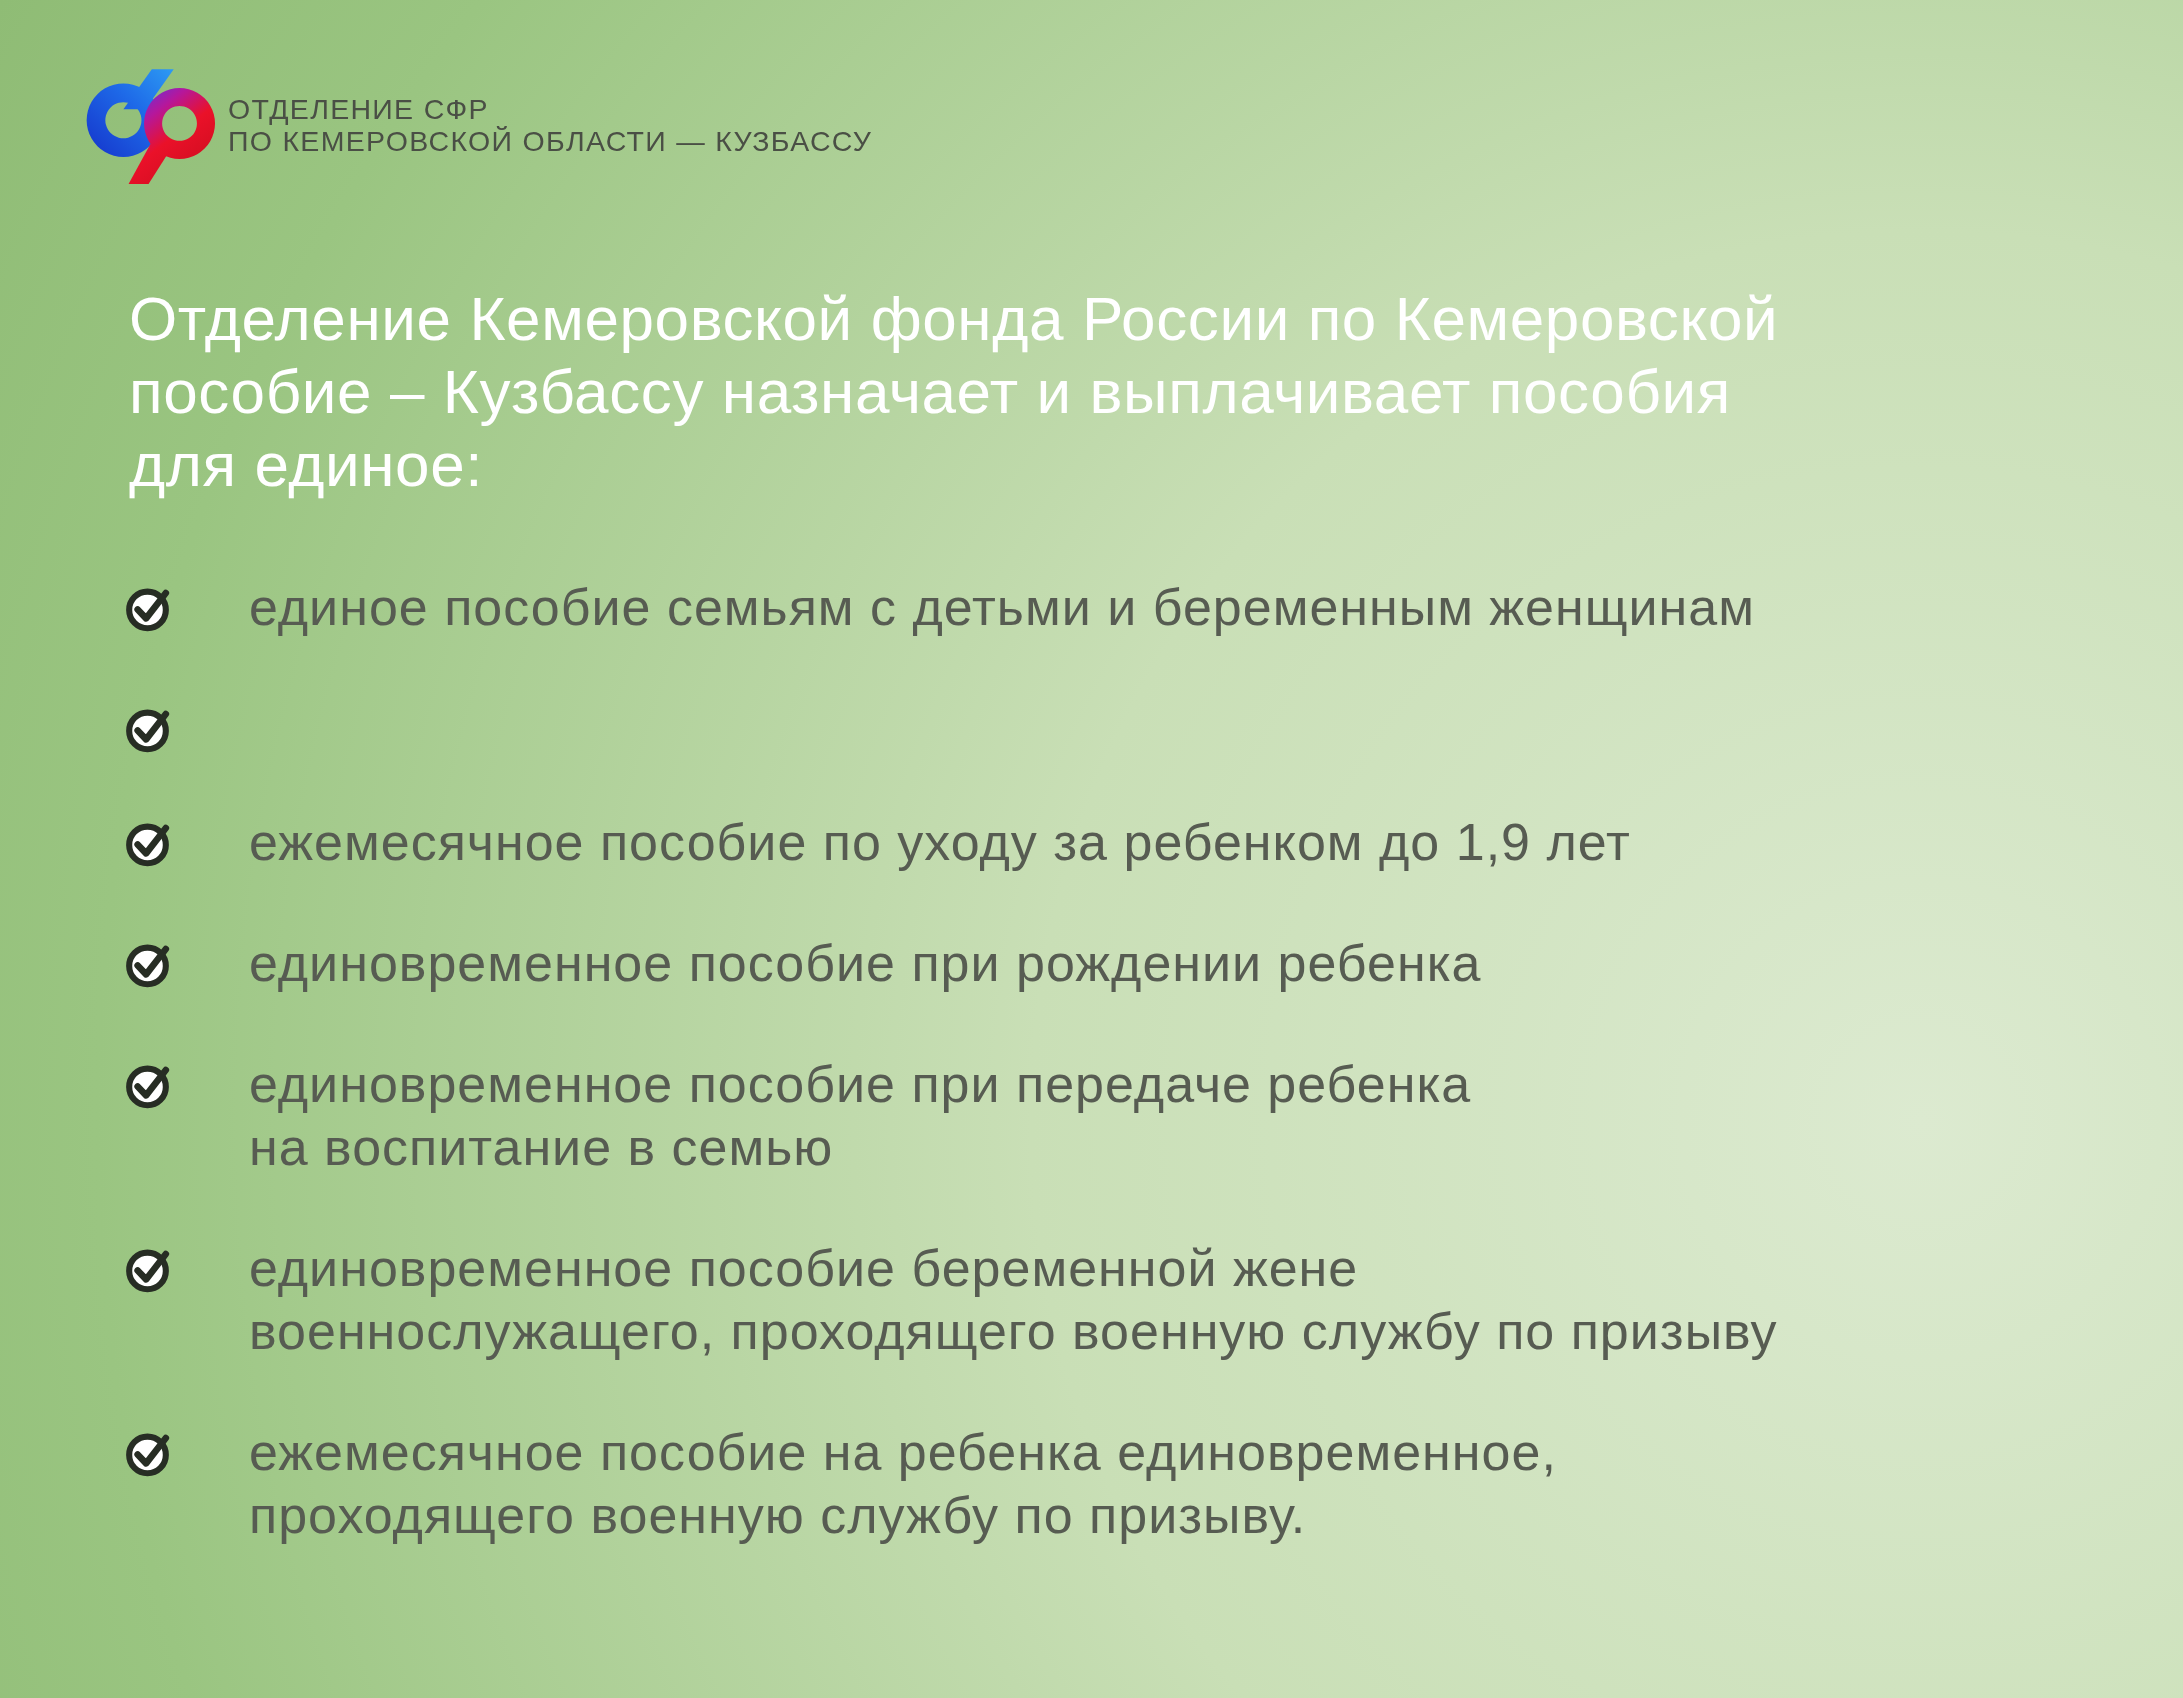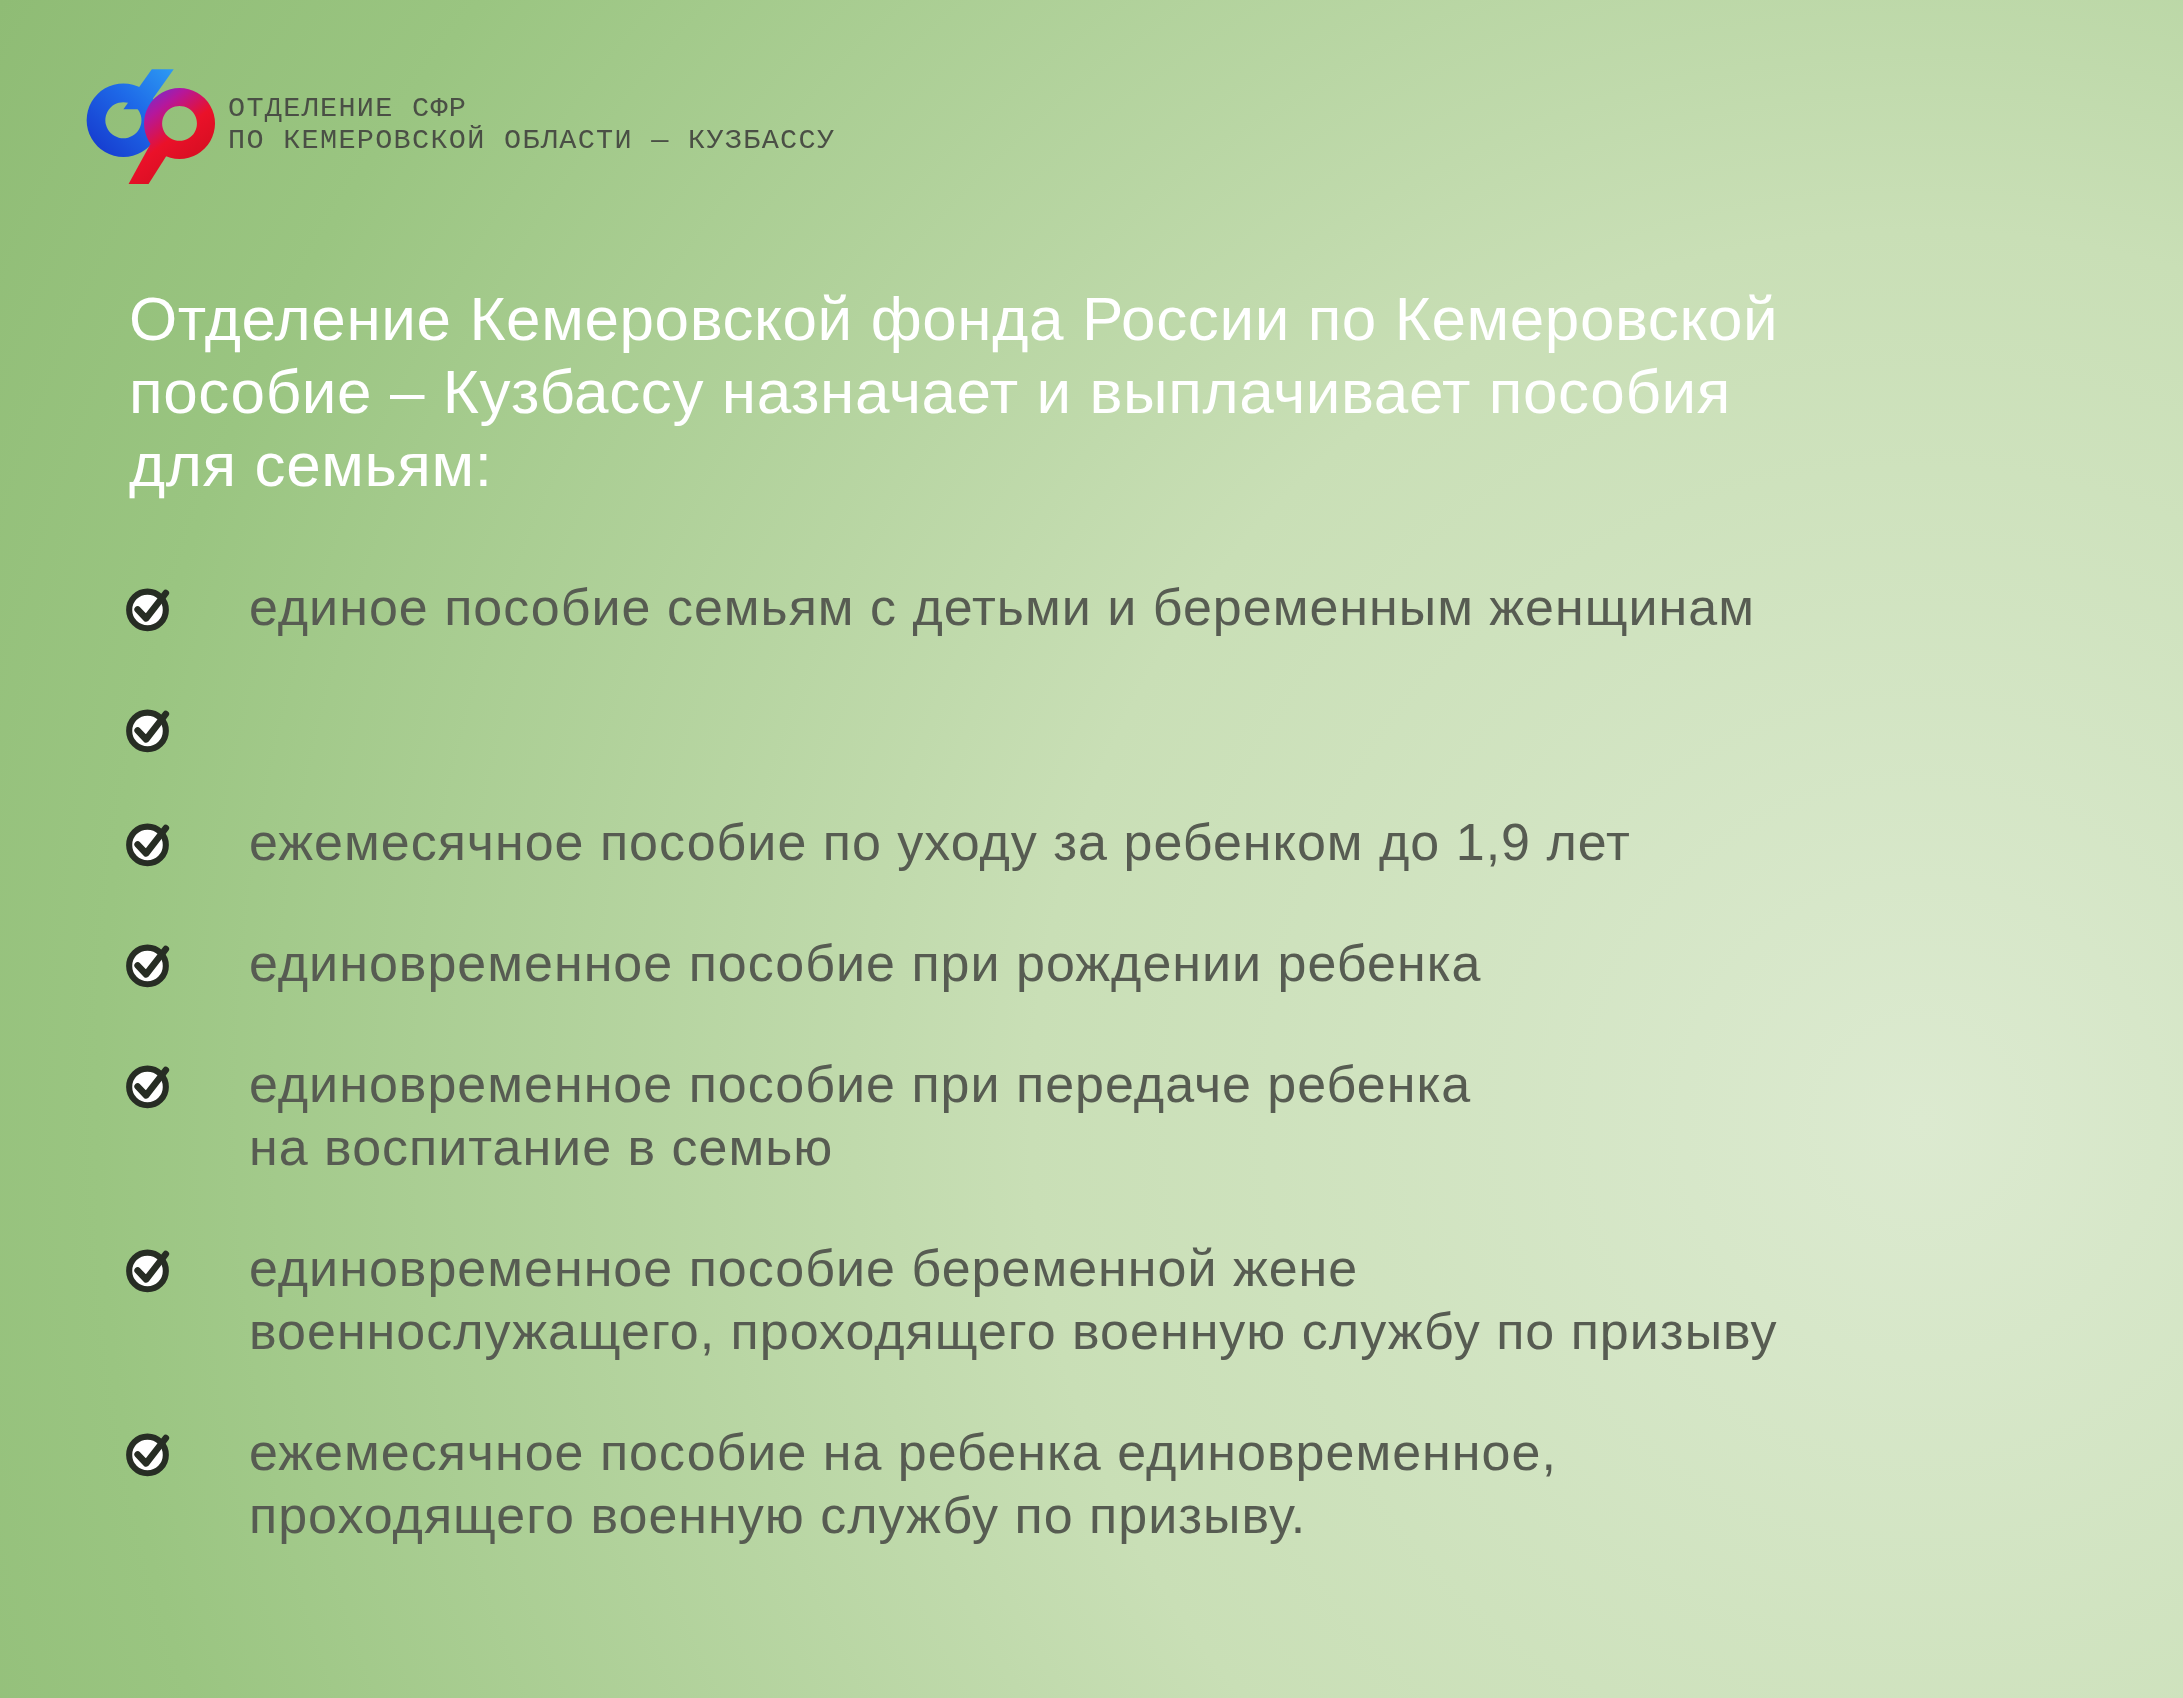--- a/index.html
+++ b/index.html
@@ -9,21 +9,21 @@
     width:2183px;height:1698px;
     overflow:hidden;
     background:radial-gradient(circle farthest-corner at 88% 66%,
       #dcead0 0%, #c9dfb6 40%, #9ac581 82%, #8fbc75 100%);
   }
   
   .logo-mark{position:absolute;left:86px;top:67px;width:129px;height:118px;}
   .logo-caption{
     position:absolute;left:228px;top:93px;
     color:#4a4f45;font-size:28.5px;line-height:32px;
-    letter-spacing:1.3px;font-weight:500;font-family:Liberation Mono, monospace;
+    letter-spacing:1.3px;font-weight:500;
   }
   
   .heading{
     position:absolute;left:129px;top:282px;width:1941px;
     color:#ffffff;font-size:62px;line-height:73px;
     letter-spacing:0.6px;font-weight:500;
   }
   
   .benefits{
     position:absolute;left:124px;top:576px;right:78px;
@@ -70,21 +70,21 @@
   </svg>
 
   <div class="logo-caption">
     <div>ОТДЕЛЕНИЕ СФР</div>
     <div>ПО КЕМЕРОВСКОЙ ОБЛАСТИ — КУЗБАССУ</div>
   </div>
 
   <div class="heading">
     <div>Отделение Кемеровской фонда России по Кемеровской</div>
     <div>пособие – Кузбассу назначает и выплачивает пособия</div>
-    <div>для семьям:</div>
+    <div>для единое:</div>
   </div>
 
   <ul class="benefits">
 
     <li class="benefit">
       <svg class="check" viewBox="0 0 100 100">
         <circle cx="50" cy="53" r="39" fill="#ffffff" stroke-width="13" stroke="#272d24"></circle>
         <path d="M29 52 L47 71 L89 17" fill="none" stroke-width="14" stroke-linecap="round" stroke-linejoin="round" stroke="#272d24"></path>
       </svg>
       <div class="txt">

